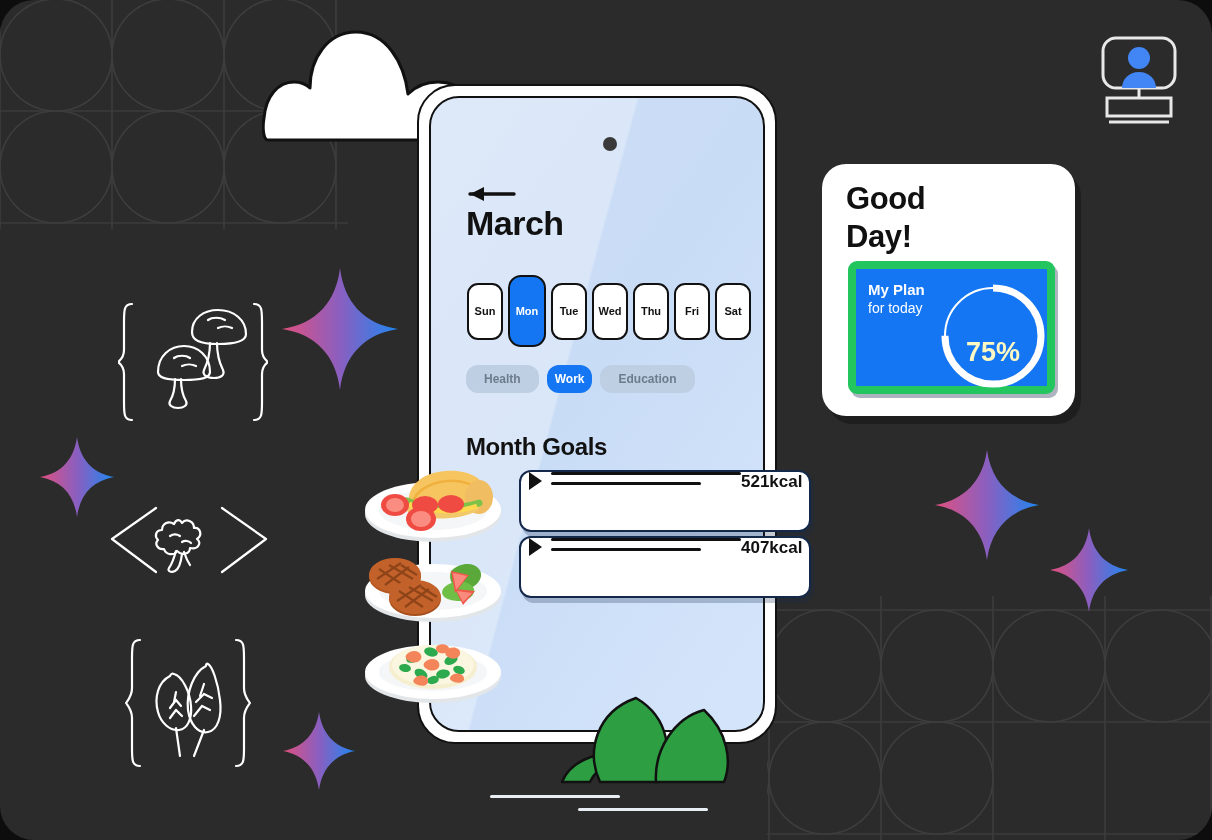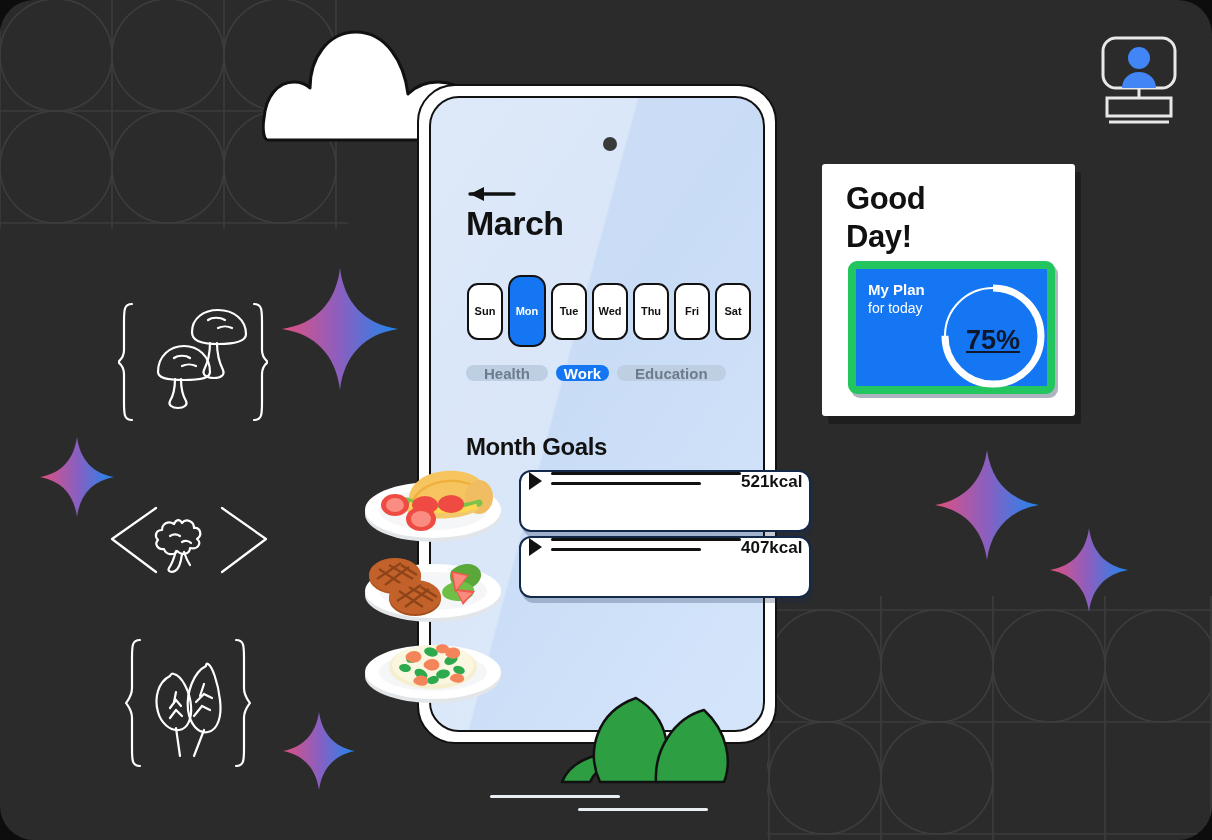--- a/index.html
+++ b/index.html
@@ -85,24 +85,24 @@
     background: #1476f2; color: #fff;
     width: 38px; height: 72px; border-radius: 13px;
   }
 
   
   .pill-row {
     position: absolute; left: 35px; top: 267px;
     display: flex; gap: 8px;
   }
   .pill {
-    height: 16px; padding: 0 18px;
+    height: 28px; padding: 0 18px;
     border-radius: 12px;
     display: flex; align-items: center; justify-content: center;
-    font-size: 15px; font-weight: 700;
+    font-size: 12px; font-weight: 700;
     background: #bfcfe3; color: #6d7c8d;
   }
   .pill.active { background: #1476f2; color: #fff; padding: 0 8px; }
 
   .month-goals {
     position: absolute; left: 35px; top: 335px;
     font-size: 24px; font-weight: 700; color: #111;
     letter-spacing: -0.4px;
   }
 
@@ -142,21 +142,21 @@
   
   .plant { position: absolute; left: 552px; top: 694px; }
   .base-line { position: absolute; height: 3px; background: #e9eef5; border-radius: 2px; }
   .base-line.l1 { left: 490px; top: 795px; width: 130px; }
   .base-line.l2 { left: 578px; top: 808px; width: 130px; }
 
   
   .good-card {
     position: absolute; left: 822px; top: 164px;
     width: 253px; height: 252px;
-    background: #fff; border-radius: 3px;
+    background: #fff; border-radius: 24px;
     box-shadow: 6px 8px 0 rgba(0,0,0,.30);
   }
   .good-title {
     position: absolute; left: 24px; top: 16px;
     font-size: 31px; font-weight: 700; color: #111;
     line-height: 1.22; letter-spacing: -0.4px;
   }
   .plan-box {
     position: absolute; left: 26px; top: 97px;
     width: 207px; height: 133px;
@@ -164,24 +164,24 @@
     border-radius: 9px;
     box-shadow: 3px 4px 0 rgba(20,41,74,.35);
   }
   .plan-label {
     position: absolute; left: 12px; top: 12px;
     color: #fff; font-size: 15px; font-weight: 700; line-height: 1.25;
   }
   .plan-label .sub { font-weight: 400; font-size: 14px; }
   .ring-wrap { position: absolute; left: 80px; top: 10px; }
   .ring-pct {
-    position: absolute; left: 80px; top: 14px;
+    position: absolute; left: 80px; top: 26px;
     width: 114px; height: 114px;
     display: flex; align-items: center; justify-content: center;
-    color: #0f172a; font-size: 27px; font-weight: 600; text-decoration: underline;
+    color: #fef9c3; font-size: 27px; font-weight: 600;
   }
 </style>
 </head>
 <body>
 
 <div id="stage">
 
   <svg class="grid-deco grid-tl" width="460" height="230">
     <g stroke="#3d3d3d" stroke-width="1.6" fill="none">
       <path d="M0 0 H460 M0 112 H460 M0 224 H460"></path>

